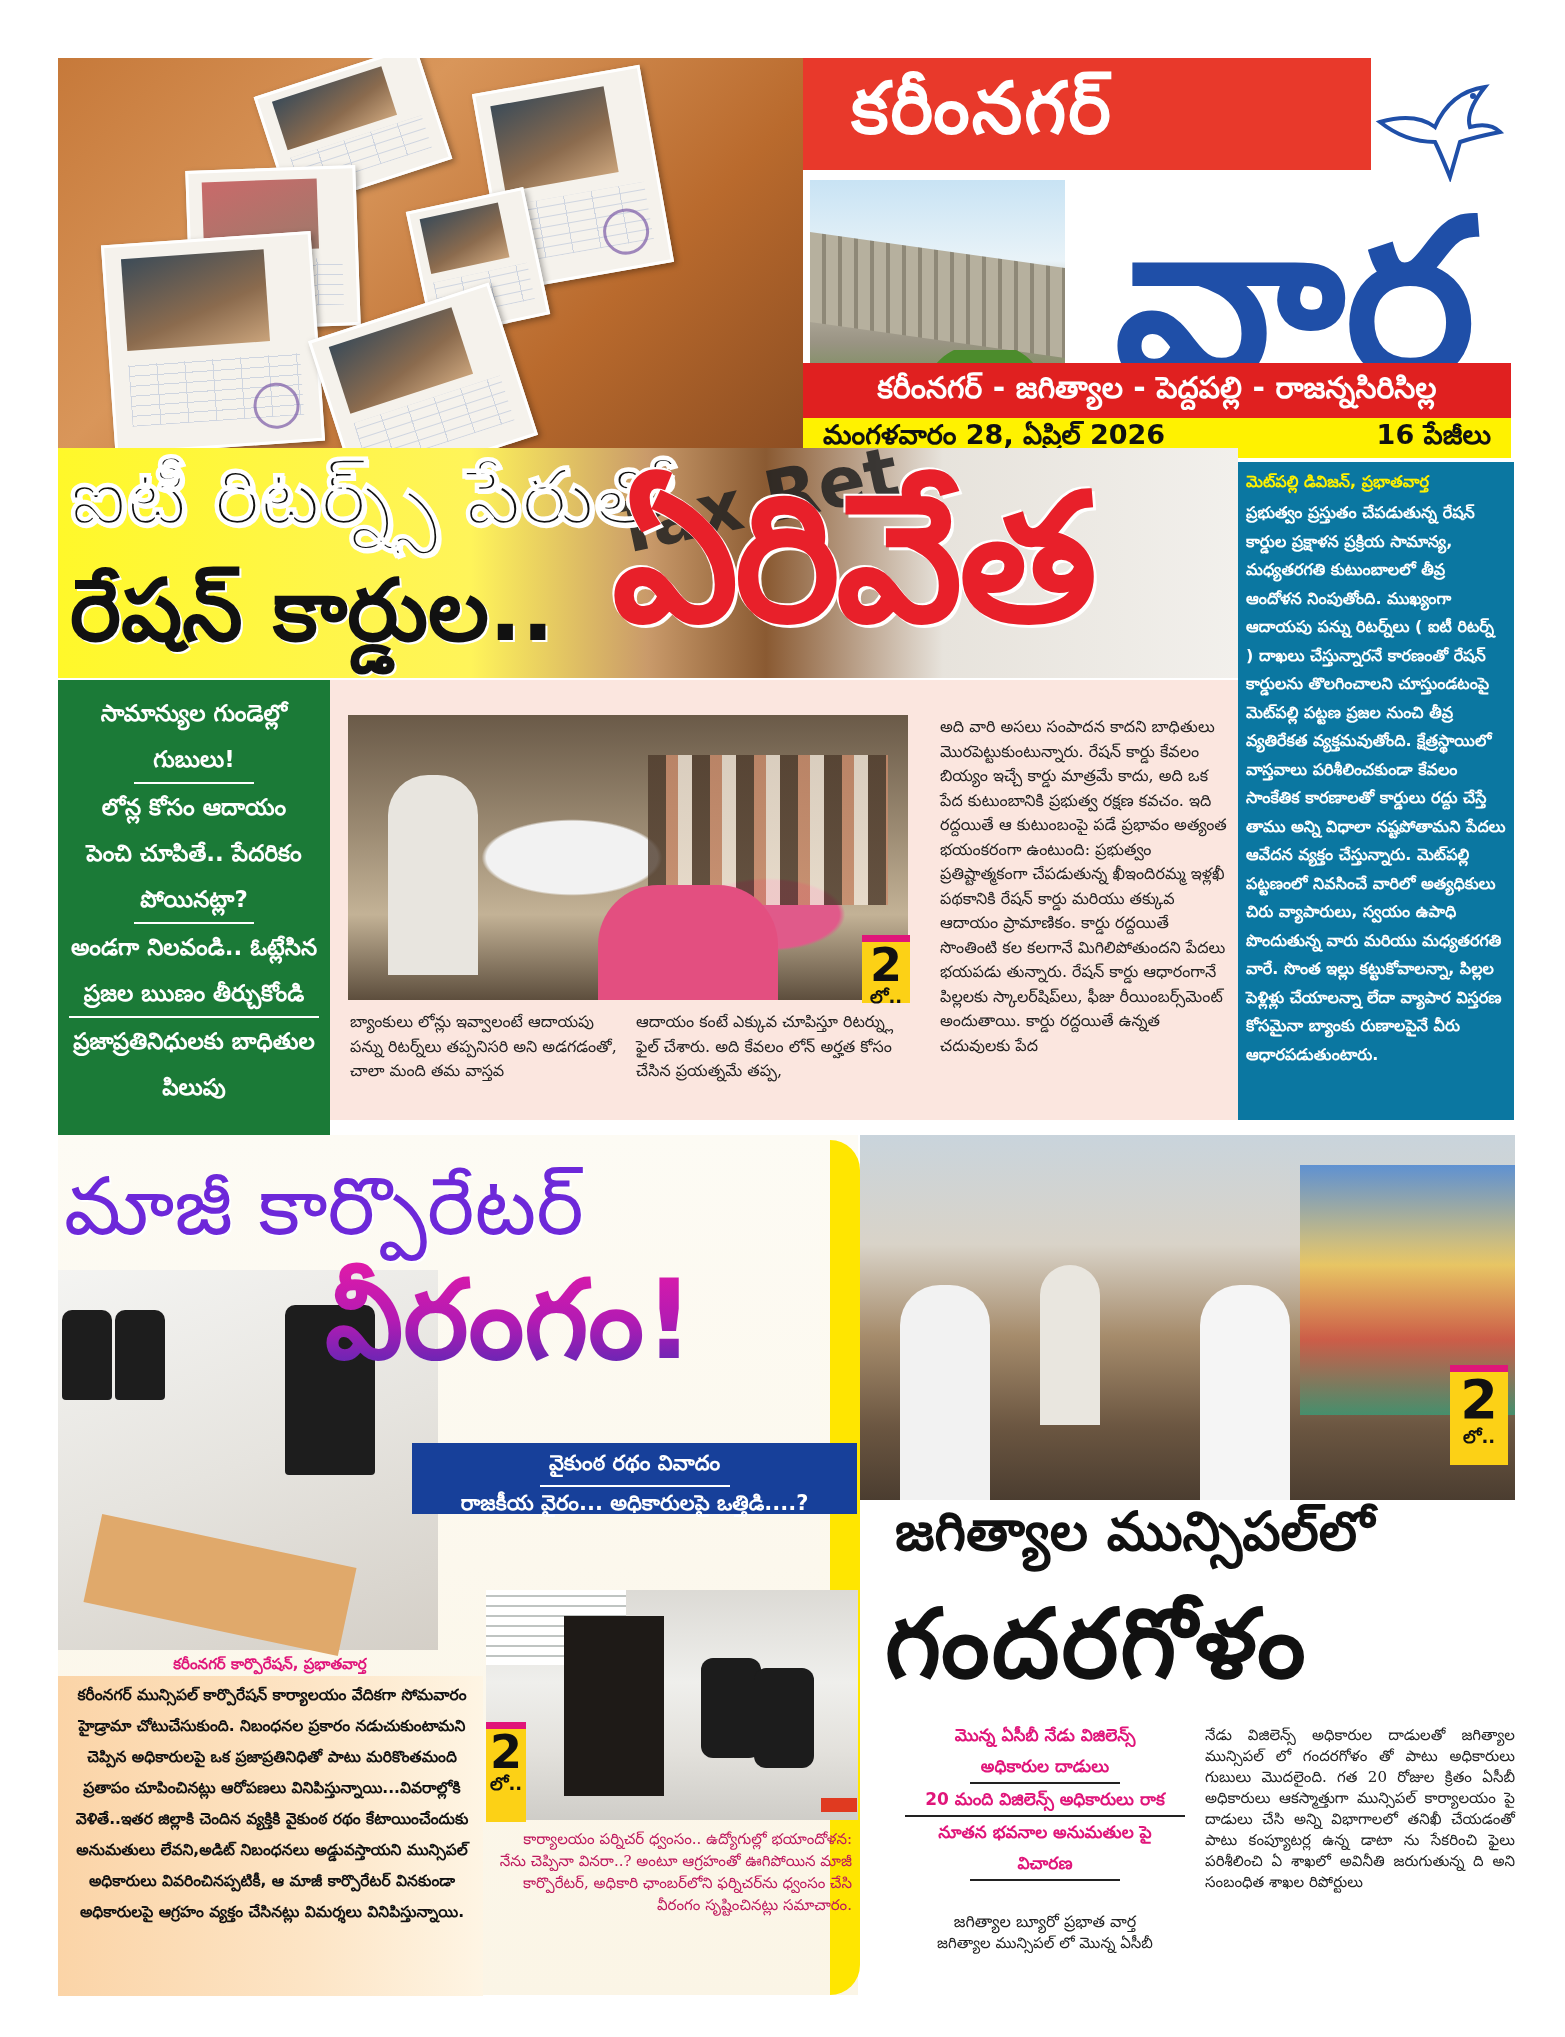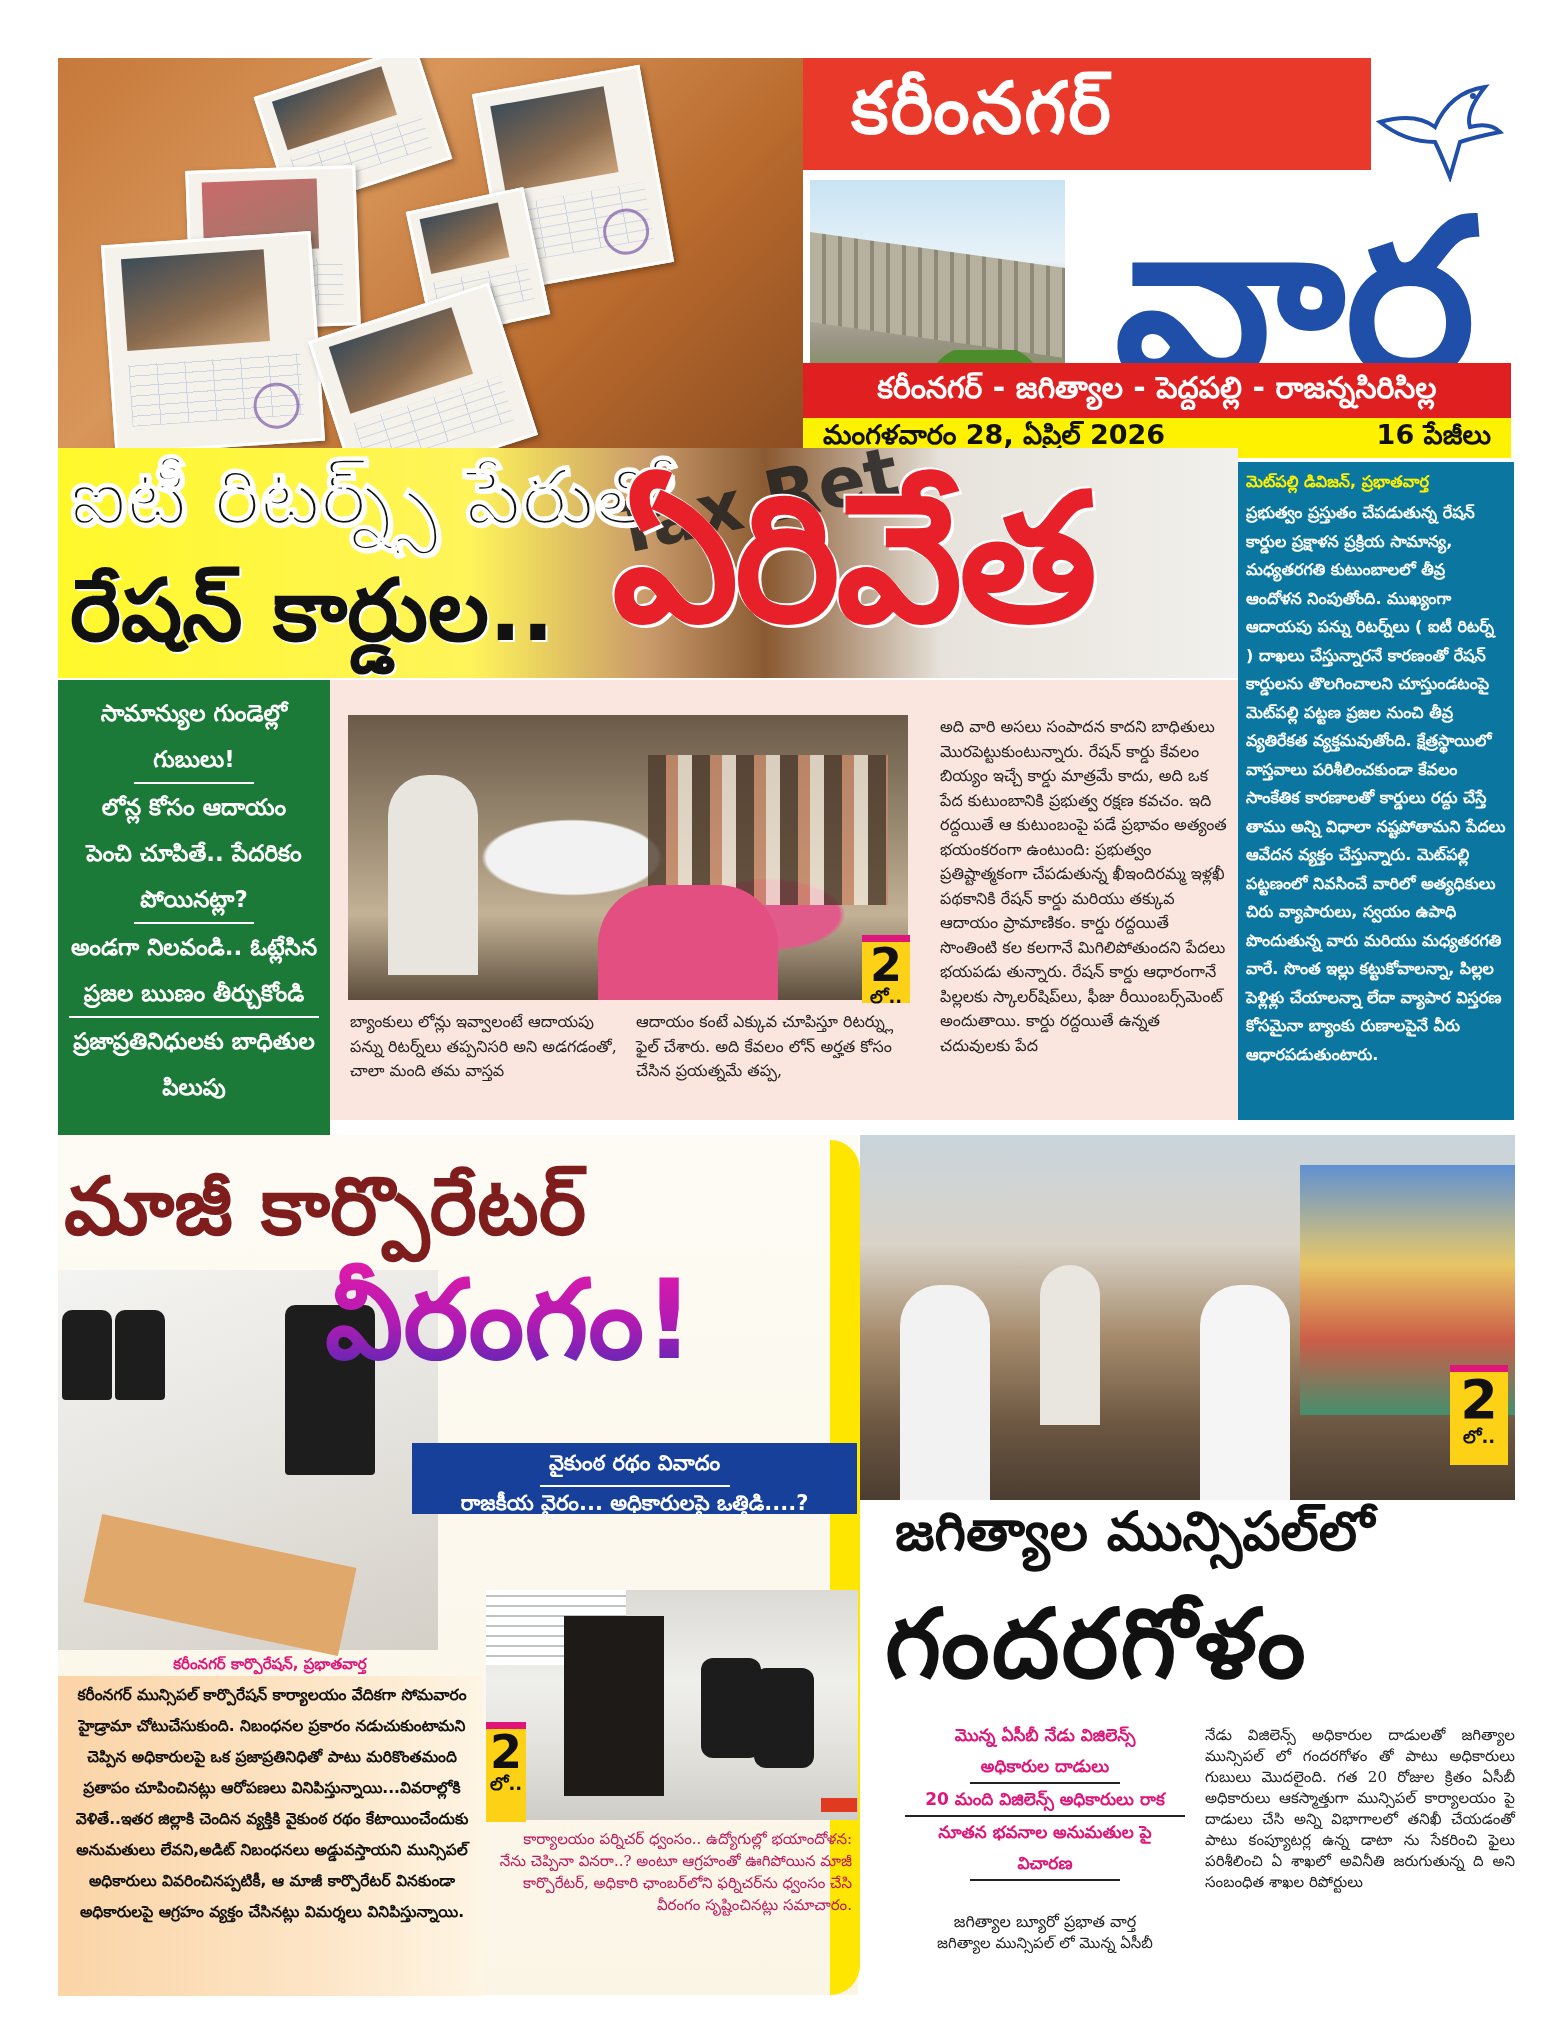--- a/index.html
+++ b/index.html
@@ -52,21 +52,21 @@
   .page-ref .lo { font-size: 18px; line-height: 18px; }
   .col-text { position: absolute; color: #222; font-size: 16px; line-height: 24.5px; font-family: "DejaVu Serif", serif; }
 
   
   #bottom-left-bg { left: 58px; top: 1135px; width: 800px; height: 860px; background: linear-gradient(180deg, #fdfbf4 0%, #fbf5e6 100%); }
   #yellow-curve { left: 830px; top: 1140px; width: 30px; height: 855px; background: #ffe600; border-radius: 0 40px 40px 0; }
   #office-photo-left { left: 58px; top: 1270px; width: 380px; height: 380px;
     background: linear-gradient(160deg, #f4f4f2 0%, #e6e4df 50%, #d4cfc7 100%); }
   #table-board { left: 90px; top: 1540px; width: 260px; height: 90px; background: #e0a96b; transform: rotate(12deg); }
   .chair { position: absolute; background: #1d1d1d; border-radius: 10px 10px 4px 4px; }
-  #headline2-line1 { left: 64px; top: 1160px; font-size: 80px; font-weight: bold; color: #7f1d1d; text-shadow: 2px 2px 0 #fff; }
+  #headline2-line1 { left: 64px; top: 1160px; font-size: 80px; font-weight: normal; color: #6d28d9; text-shadow: 2px 2px 0 #fff; }
   #headline2-line2 { left: 325px; top: 1260px; font-size: 110px; font-weight: bold; background: linear-gradient(180deg, #e21aa8 0%, #b31bb3 50%, #4c2ab5 100%); -webkit-background-clip: text; background-clip: text; color: transparent; line-height: 1.1; }
   #subhead-box { left: 412px; top: 1443px; width: 445px; height: 71px; background: #17409a; color: #fff; text-align: center; font-size: 21px; font-weight: bold; }
   #subhead-box .s1 { padding-top: 8px; height: 38px; }
   #subhead-box .rule { width: 190px; height: 2px; background: #fff; margin: 4px auto; }
   #office-photo-right { left: 486px; top: 1590px; width: 372px; height: 230px;
     background: linear-gradient(180deg, #dcdad5 0%, #efefec 40%, #e3e1dc 70%, #cfcdc8 100%); }
   #bl-dateline { left: 70px; top: 1655px; width: 400px; text-align: center; color: #e0157a; font-size: 15px; font-weight: bold; }
   #bl-body { left: 58px; top: 1676px; width: 425px; height: 320px; background: linear-gradient(90deg, #fbd4a7 0%, #fde5c6 60%, #fef5e4 100%); }
   #bl-body-text { left: 62px; top: 1680px; width: 420px; text-align: center; color: #111; font-size: 15.5px; font-weight: bold; line-height: 31px; }
   #caption-right { left: 490px; top: 1828px; width: 362px; text-align: right; font-family: "DejaVu Serif", serif; font-size: 15px; line-height: 22px; color: #be185d; }

